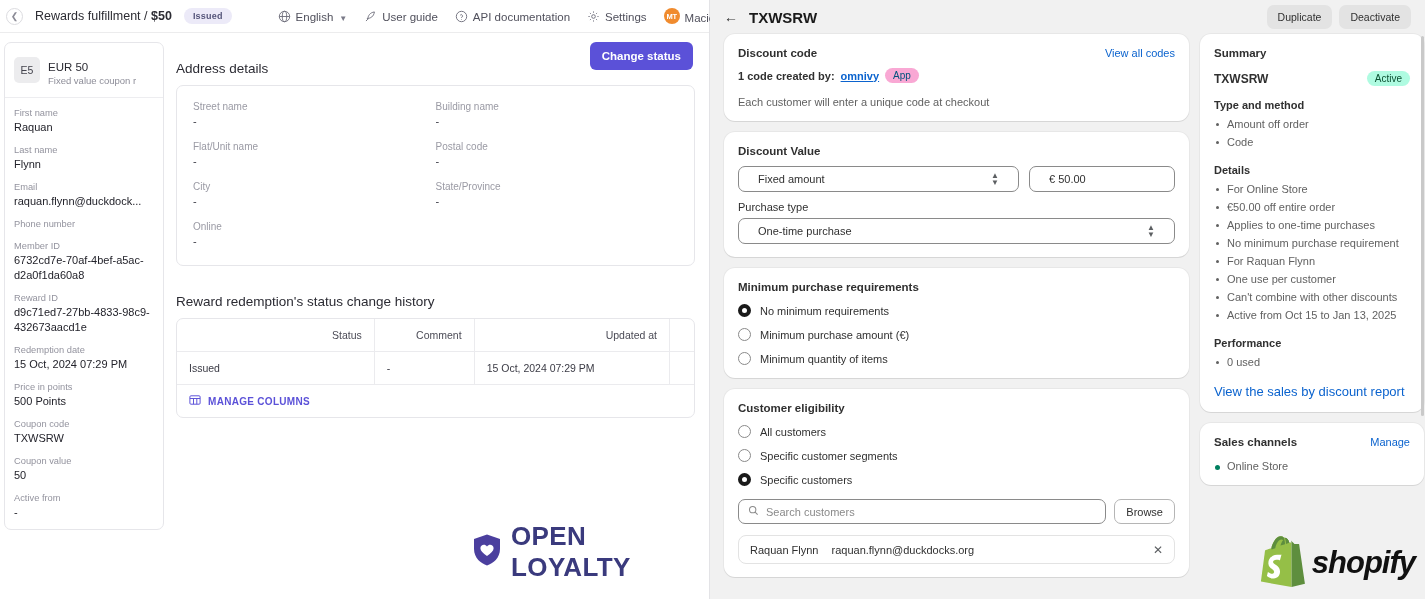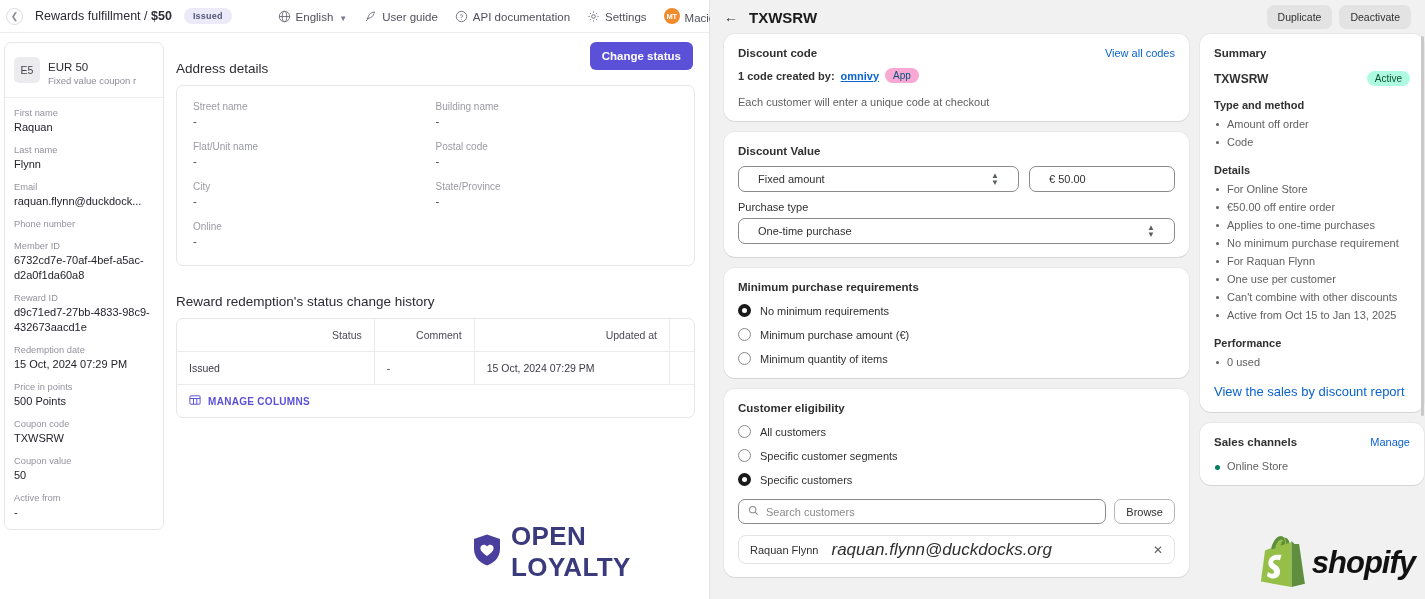--- a/index.html
+++ b/index.html
@@ -154,21 +154,21 @@
   .browse-btn {
     background: #fff; border: 1px solid #b5b5b5; border-radius: 7px;
     font-size: 11px; color: #303030; padding: 0 11px; height: 25px; cursor: pointer;
     font-family: "Liberation Sans", sans-serif;
   }
   .cust-chip {
     margin-top: 11px; border: 1px solid #e3e3e3; border-radius: 8px;
     height: 29px; display: flex; align-items: center; padding: 0 11px; gap: 13px;
   }
   .cust-name { font-size: 11px; color: #303030; }
-  .cust-mail { font-size: 17px; color: #303030; font-style: italic; }
+  .cust-mail { font-size: 11px; color: #303030; }
   .cust-x { margin-left: auto; font-size: 12px; color: #5c5f62; cursor: pointer; }
 
   
   .sum-title { font-size: 11.5px; font-weight: 700; color: #303030; }
   .sum-code-row { display: flex; align-items: center; margin-top: 12px; }
   .sum-code { font-size: 12px; font-weight: 700; color: #303030; }
   .badge-active {
     margin-left: auto; background: #affbe1; color: #0c5132;
     font-size: 10px; padding: 2px 8px; border-radius: 8px;
   }

